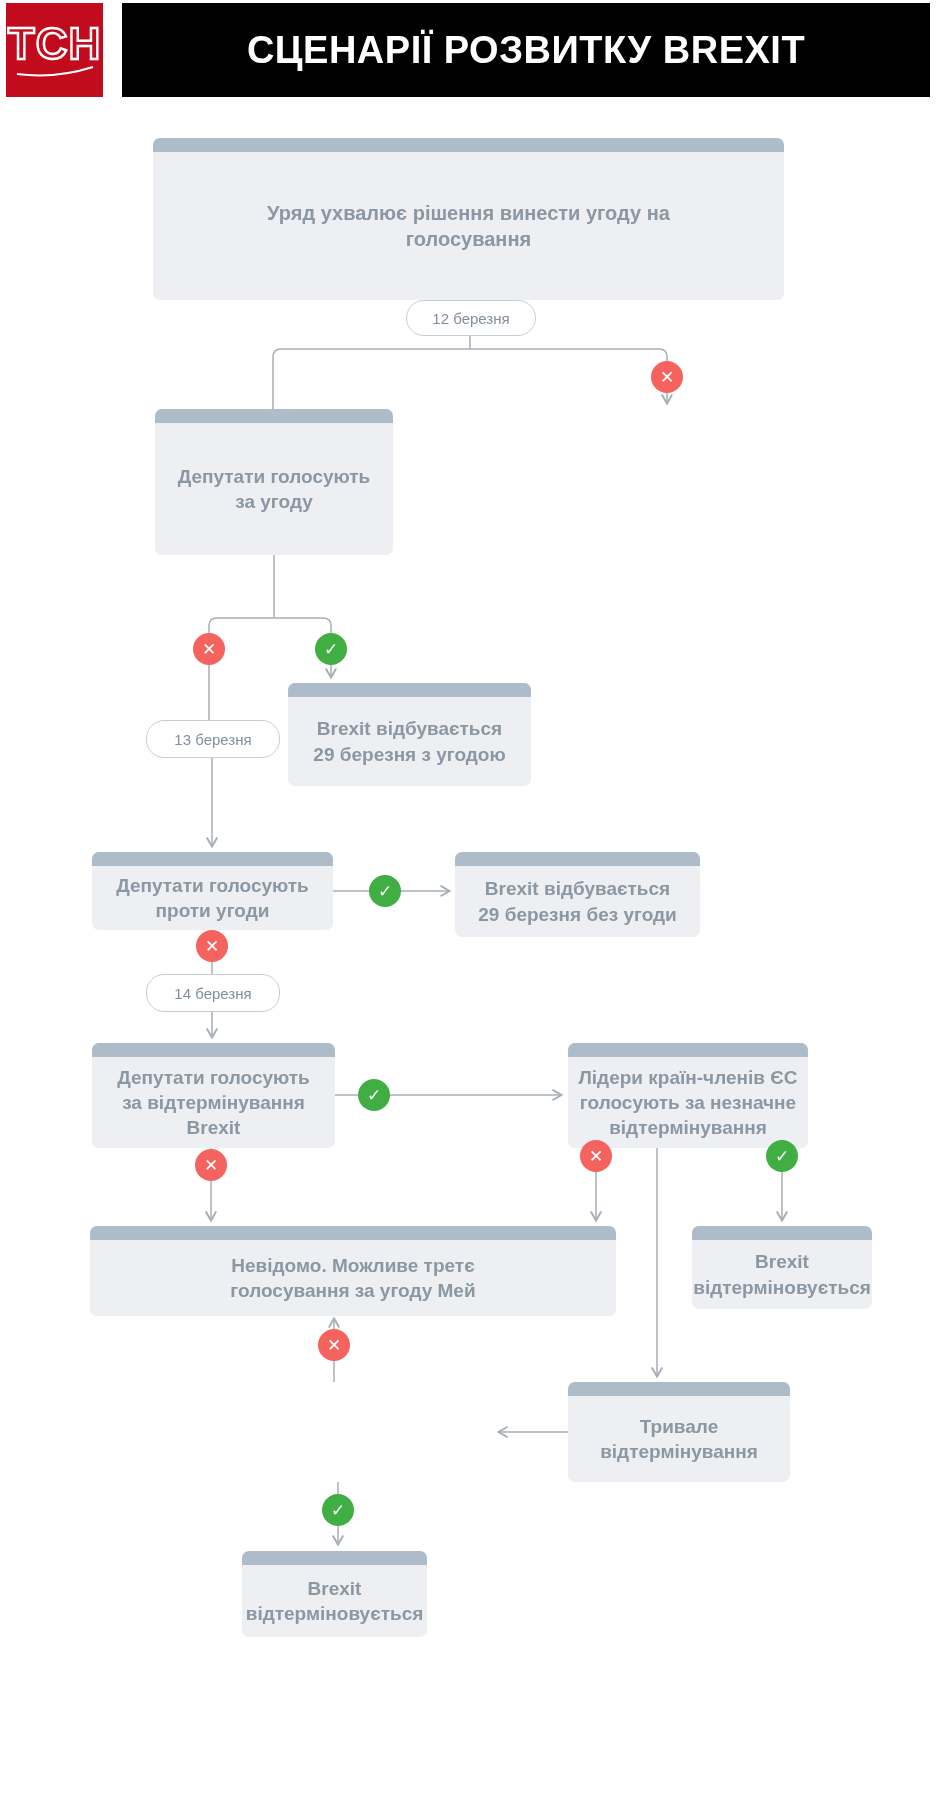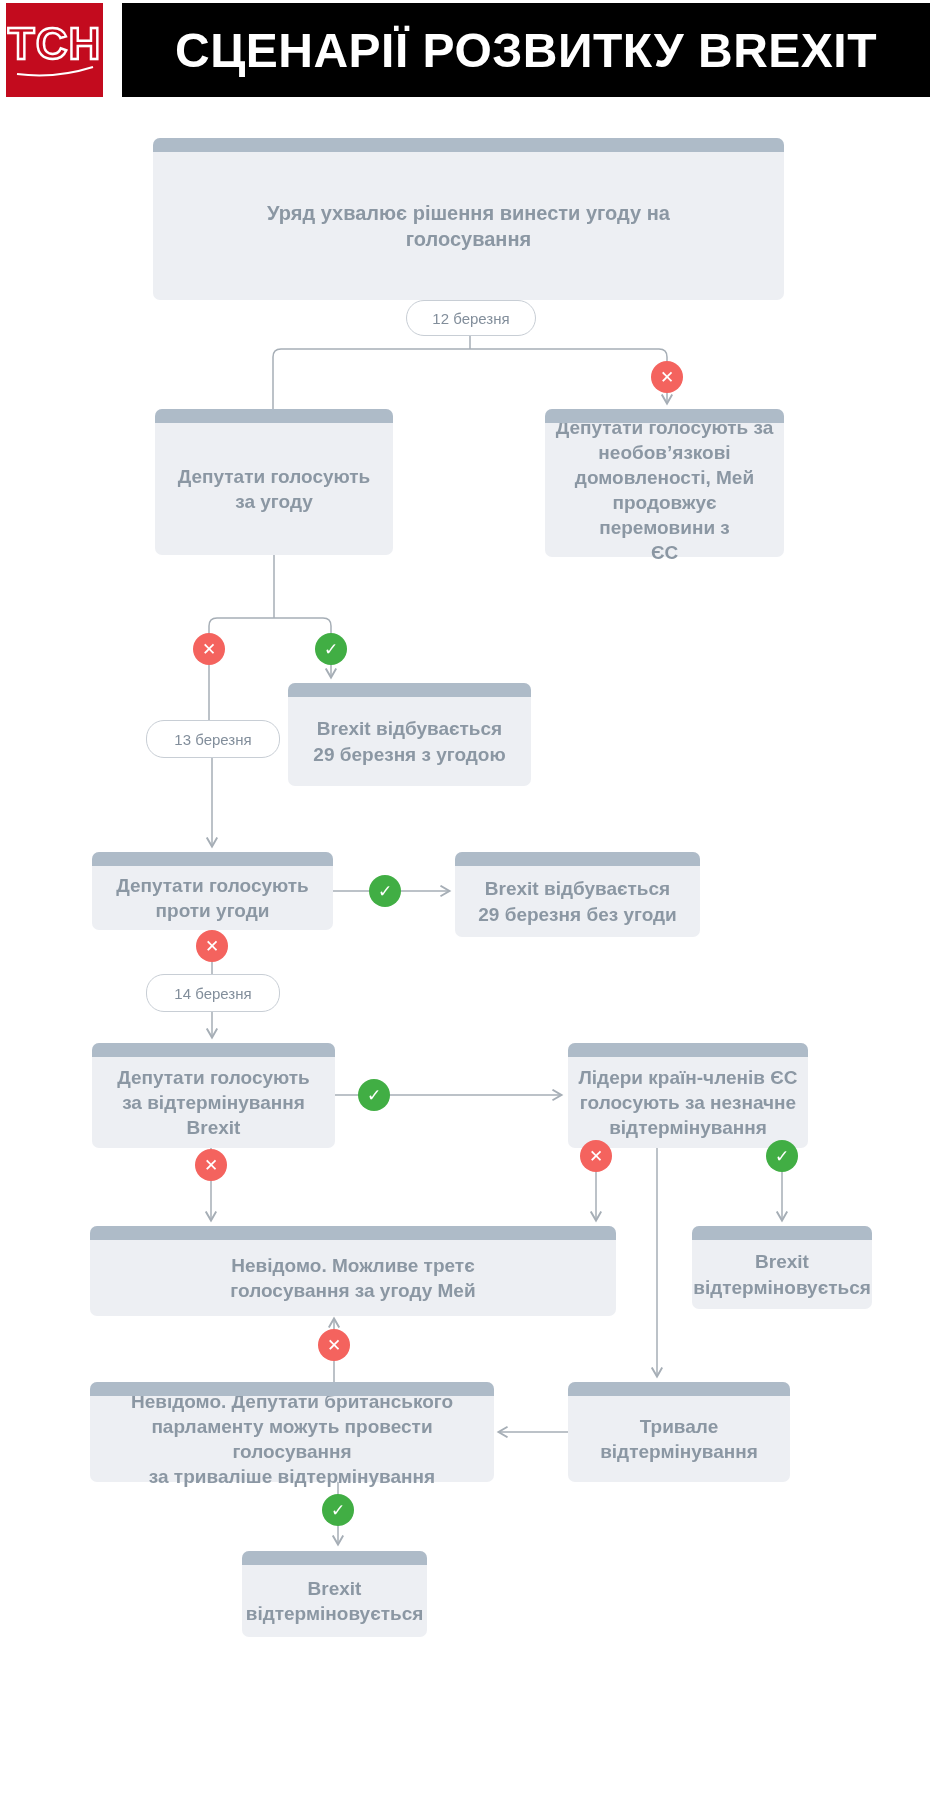--- a/index.html
+++ b/index.html
@@ -6,21 +6,21 @@
   .canvas{position:relative;width:940px;height:1808px;background:#ffffff;overflow:hidden;
           font-family:"Liberation Sans","DejaVu Sans",sans-serif;}
   
   .logo{position:absolute;left:6px;top:3px;width:97px;height:94px;background:#c30b1e;
         display:flex;align-items:center;justify-content:center;flex-direction:column;}
   .logo-text{font-size:44px;font-weight:700;color:#c30b1e;-webkit-text-stroke:2.4px #ffffff;
              letter-spacing:1px;line-height:1;}
   .logo-swoosh{margin-top:-2px;}
   .titlebar{position:absolute;left:122px;top:3px;width:808px;height:94px;background:#000000;
             display:flex;align-items:center;justify-content:center;}
-  .title{color:#ffffff;font-size:48px;font-weight:700;letter-spacing:0.5px;white-space:nowrap;}
+  .title{color:#ffffff;font-size:38px;font-weight:700;letter-spacing:0.5px;white-space:nowrap;}
   
   .lines{position:absolute;left:0;top:0;}
   
   .node{position:absolute;background:#edeff3;border-radius:7px;display:flex;align-items:center;
         justify-content:center;padding-top:14px;box-sizing:border-box;}
   .node-strip{position:absolute;left:0;top:0;right:0;height:14px;background:#aebbc8;
               border-radius:7px 7px 0 0;}
   .node-text{color:#8b97a3;font-weight:700;font-size:19px;line-height:1.32;text-align:center;
              white-space:pre-line;padding:4px 10px;}
   .node-text.big{font-size:20px;}
@@ -85,28 +85,20 @@
     <div class="node-text big">Уряд ухвалює рішення винести угоду на
 голосування</div>
   </div>
 
   <div class="node" style="left:155px;top:409px;width:238px;height:146px">
     <div class="node-strip"></div>
     <div class="node-text">Депутати голосують
 за угоду</div>
   </div>
 
-  <div class="node" style="left:545px;top:409px;width:239px;height:148px">
-    <div class="node-strip"></div>
-    <div class="node-text">Депутати голосують за
-необов’язкові
-домовленості, Мей
-продовжує перемовини з
-ЄС</div>
-  </div>
 
   <div class="node" style="left:288px;top:683px;width:243px;height:103px">
     <div class="node-strip"></div>
     <div class="node-text">Brexit відбувається
 29 березня з угодою</div>
   </div>
 
   <div class="node" style="left:92px;top:852px;width:241px;height:78px">
     <div class="node-strip"></div>
     <div class="node-text">Депутати голосують
@@ -138,26 +130,20 @@
     <div class="node-text">Невідомо. Можливе третє
 голосування за угоду Мей</div>
   </div>
 
   <div class="node" style="left:692px;top:1226px;width:180px;height:83px">
     <div class="node-strip"></div>
     <div class="node-text">Brexit
 відтерміновується</div>
   </div>
 
-  <div class="node" style="left:90px;top:1382px;width:404px;height:100px">
-    <div class="node-strip"></div>
-    <div class="node-text">Невідомо. Депутати британського
-парламенту можуть провести голосування
-за триваліше відтермінування</div>
-  </div>
 
   <div class="node" style="left:568px;top:1382px;width:222px;height:100px">
     <div class="node-strip"></div>
     <div class="node-text">Тривале
 відтермінування</div>
   </div>
 
   <div class="node" style="left:242px;top:1551px;width:185px;height:86px">
     <div class="node-strip"></div>
     <div class="node-text">Brexit

